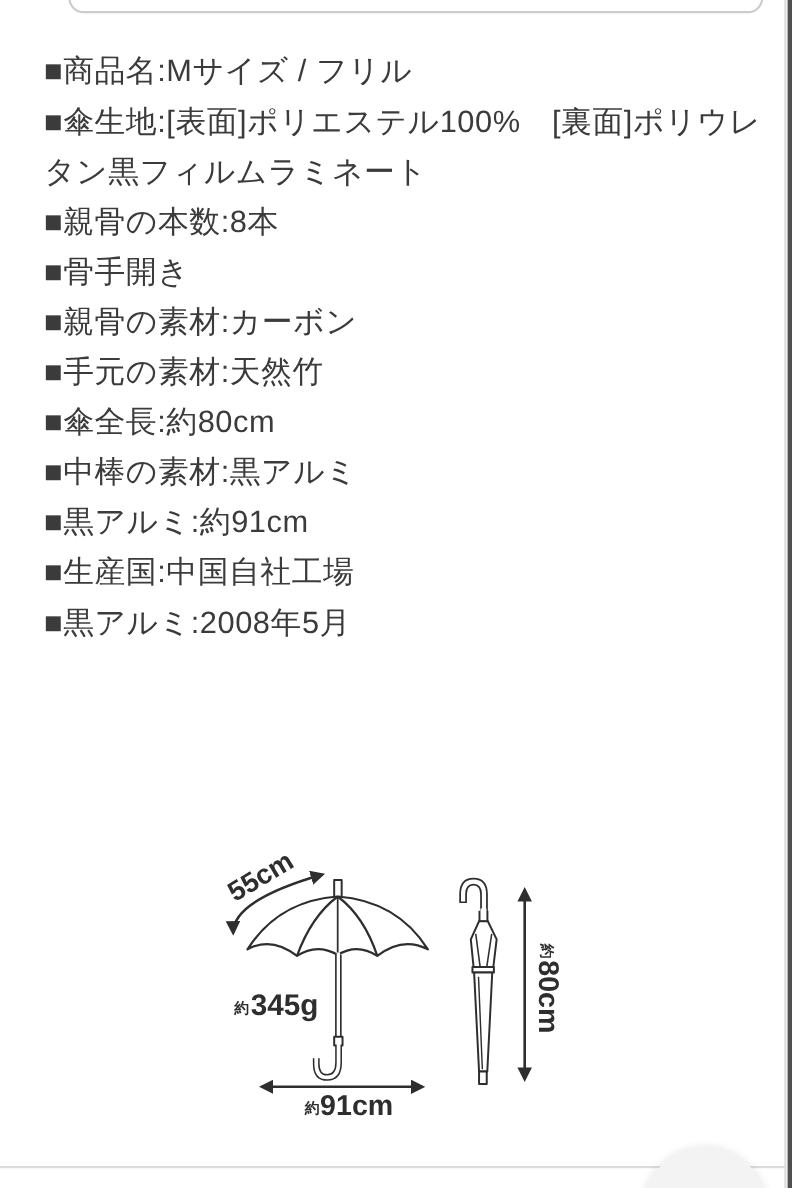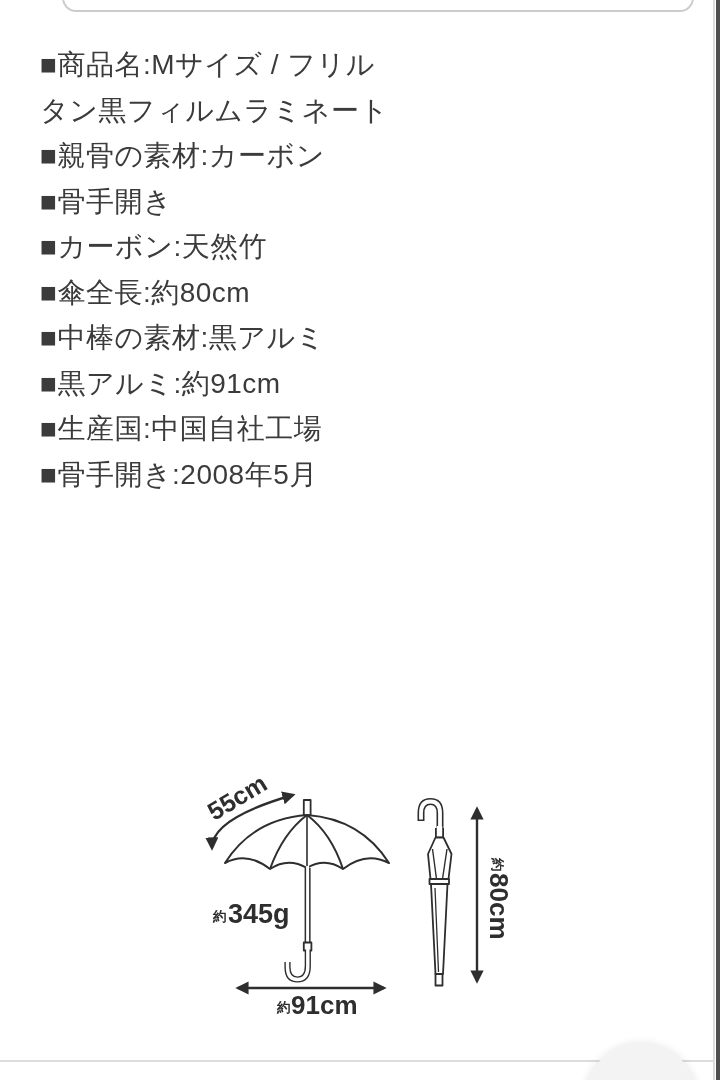--- a/index.html
+++ b/index.html
@@ -32,29 +32,31 @@
 </style>
 </head>
 <body>
 
 <div class="screen">
 
   <div class="card-top"></div>
 
   <div class="spec-list">
     <div class="spec-line">■商品名:Mサイズ / フリル</div>
+    <div class="spec-line">■傘生地:[表面]ポリエステル100%　[裏面]ポリウレ</div>
     <div class="spec-line">タン黒フィルムラミネート</div>
+    <div class="spec-line">■親骨の本数:8本</div>
+    <div class="spec-line">■骨手開き</div>
     <div class="spec-line">■親骨の素材:カーボン</div>
-    <div class="spec-line">■骨手開き</div>
-    <div class="spec-line">■カーボン:天然竹</div>
+    <div class="spec-line">■手元の素材:天然竹</div>
     <div class="spec-line">■傘全長:約80cm</div>
     <div class="spec-line">■中棒の素材:黒アルミ</div>
     <div class="spec-line">■黒アルミ:約91cm</div>
     <div class="spec-line">■生産国:中国自社工場</div>
-    <div class="spec-line">■骨手開き:2008年5月</div>
+    <div class="spec-line">■黒アルミ:2008年5月</div>
   </div>
 
   <svg class="diagram" width="380" height="250" viewBox="0 0 380 250">
     <defs>
       <marker id="ah" viewBox="0 0 10 10" refX="8" refY="5" markerWidth="5.5" markerHeight="5.5" orient="auto-start-reverse">
         <path d="M0,0 L10,5 L0,10 z" fill="#2e2e2e"></path>
       </marker>
     </defs>
 
     <g stroke="#2e2e2e" fill="none" stroke-width="2" stroke-linejoin="round">

